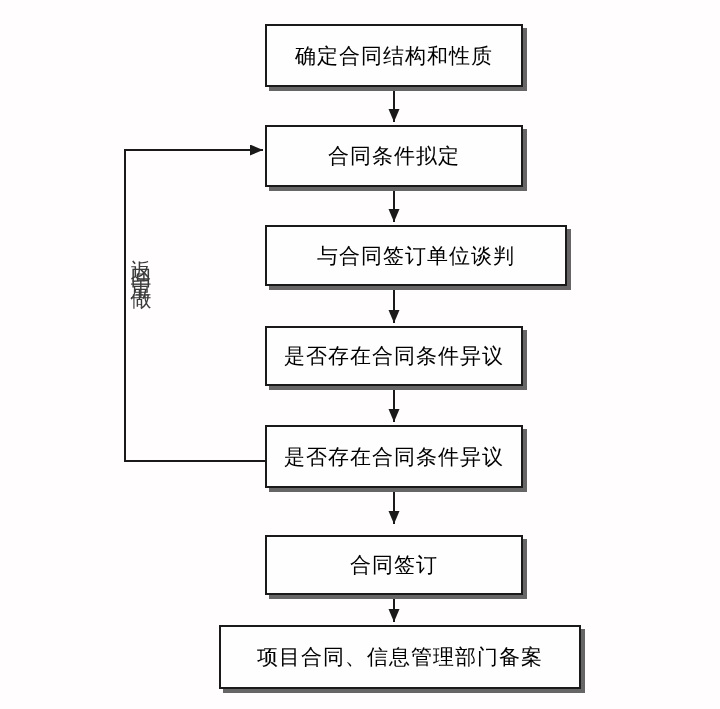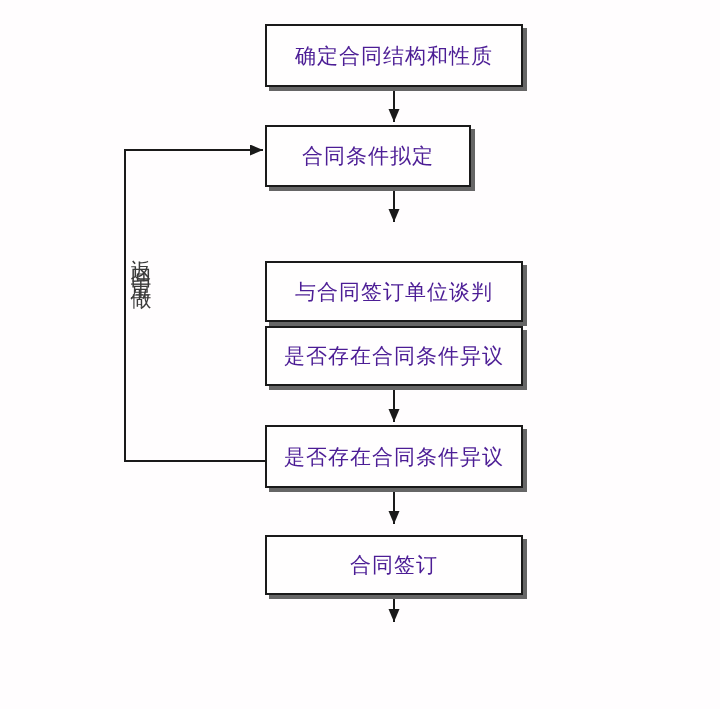--- a/index.html
+++ b/index.html
@@ -27,27 +27,27 @@
     position: absolute;
     box-sizing: border-box;
     display: flex;
     align-items: center;
     justify-content: center;
     border: 2px solid #1a1a1a;
     background: #fffefe;
     box-shadow: 4px 4px 0 #666666;
     font-size: 21px;
     letter-spacing: 1px;
-    color: #4c1d95;
+    color: #000000;
     text-align: center;
     white-space: nowrap;
   }
   #node-1 { left: 265px; top: 24px;  width: 258px; height: 63px; }
-  #node-2 { left: 265px; top: 125px; width: 206px; height: 62px; }
-  #node-3 { left: 265px; top: 225px; width: 258px; height: 61px; margin-top: 36px; }
+  #node-2 { left: 265px; top: 125px; width: 258px; height: 62px; }
+  #node-3 { left: 265px; top: 225px; width: 302px; height: 61px; }
   #node-4 { left: 265px; top: 326px; width: 258px; height: 60px; }
   #node-5 { left: 265px; top: 425px; width: 258px; height: 63px; }
   #node-6 { left: 265px; top: 527px; width: 258px; height: 60px; margin-top: 8px; }
   #node-7 { left: 219px; top: 625px; width: 362px; height: 64px; }
   .feedback-label {
     position: absolute;
     left: 130px;
     top: 242px;
     writing-mode: vertical-rl;
     text-orientation: upright;
@@ -78,16 +78,17 @@
 
     <polyline points="265,461 125,461 125,150 263,150" fill="none" stroke="#1a1a1a" stroke-width="2" marker-end="url(#arrowhead)"></polyline>
   </svg>
 
   <div class="node" id="node-1">确定合同结构和性质</div>
   <div class="node" id="node-2">合同条件拟定</div>
   <div class="node" id="node-3">与合同签订单位谈判</div>
   <div class="node" id="node-4">是否存在合同条件异议</div>
   <div class="node" id="node-5">是否存在合同条件异议</div>
   <div class="node" id="node-6">合同签订</div>
+  <div class="node" id="node-7">项目合同、信息管理部门备案</div>
 
   <div class="feedback-label">返回重做</div>
 
 </div>
 
 </body></html>

